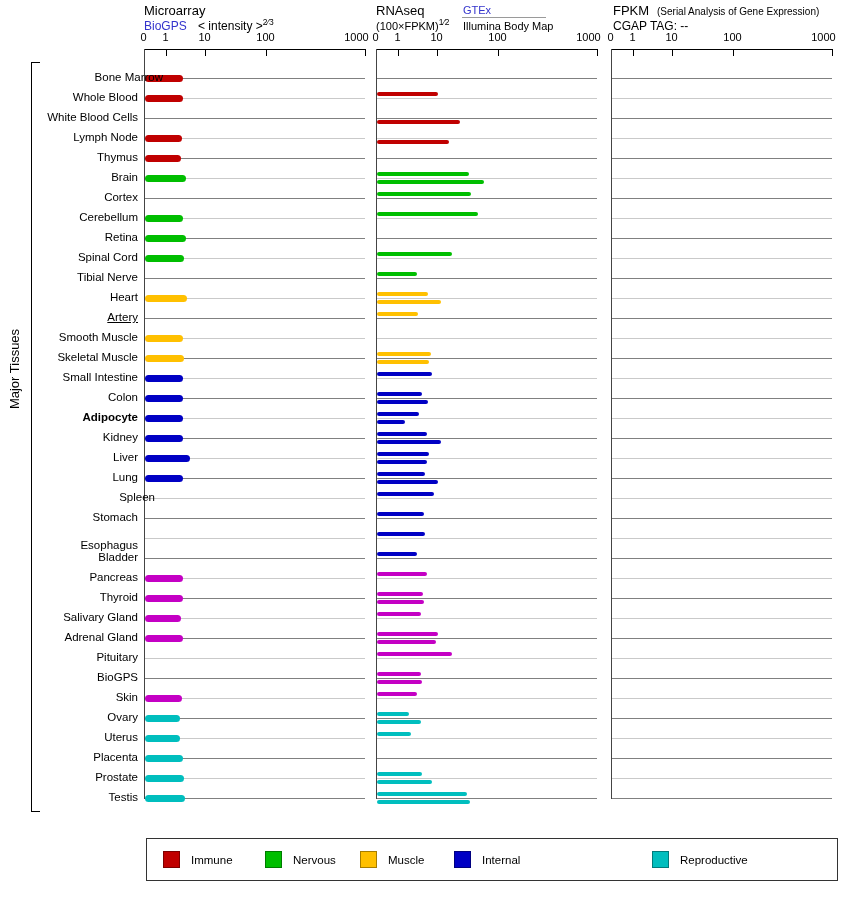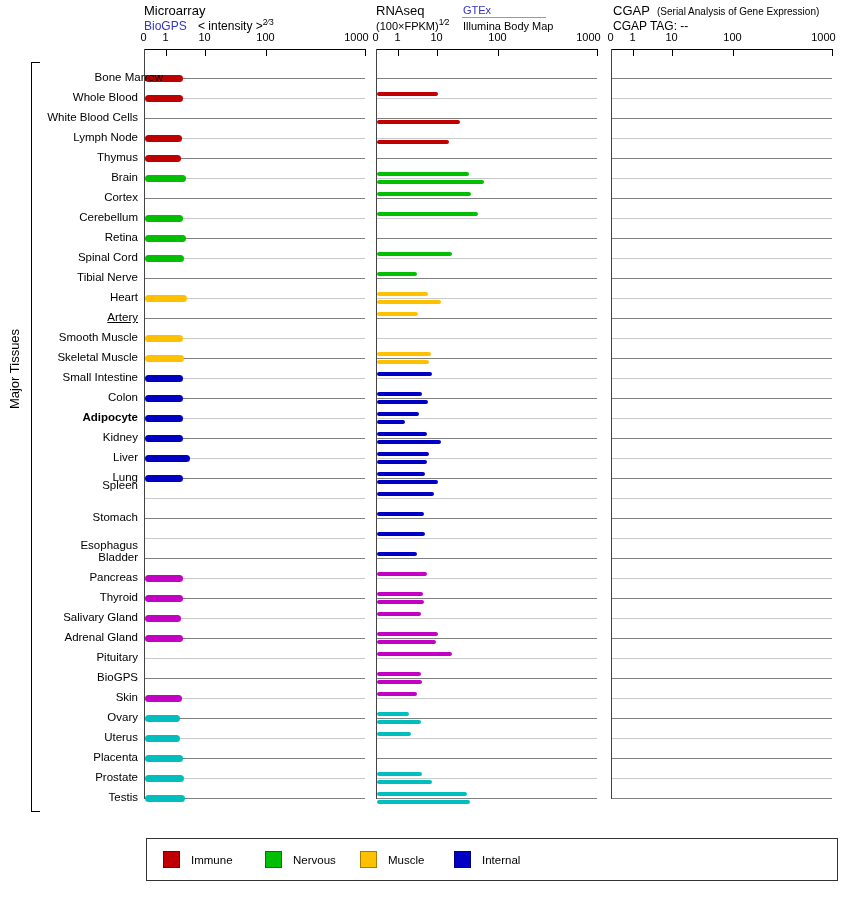--- a/index.html
+++ b/index.html
@@ -43,21 +43,21 @@
   </div>
 
   <div class="abs hdr-title" style="left:376px;top:3px;">RNAseq</div>
   <div class="abs hdr-small" style="left:376px;top:20px;">
     <span>(100×FPKM)</span><sup>1⁄2</sup>
   </div>
   <div class="abs hdr-small link" style="left:463px;top:4px;">GTEx</div>
   <div class="gtex-sep" style="left:462px;top:17px;width:84px;"></div>
   <div class="abs hdr-small" style="left:463px;top:20px;">Illumina Body Map</div>
 
-  <div class="abs hdr-title" style="left:613px;top:3px;">CGAP</div>
+  <div class="abs hdr-title" style="left:613px;top:3px;">FPKM</div>
   <div class="abs hdr-tiny" style="left:657px;top:6px;">(Serial Analysis of Gene Expression)</div>
   <div class="abs hdr-sub" style="left:613px;top:19px;">CGAP TAG:  --</div>
 
   <div class="bracket-part" style="left:31px;top:62px;width:1px;height:750px;"></div>
   <div class="bracket-part" style="left:31px;top:62px;width:9px;height:1px;"></div>
   <div class="bracket-part" style="left:31px;top:811px;width:9px;height:1px;"></div>
   <div class="ylab" style="left:14px;top:369px;">Major Tissues</div>
 
   <div id="chart" class="abs" style="left:0;top:0;width:842px;height:900px;">
       <div class="abs">
@@ -300,21 +300,21 @@
       <div class="tissue" style="top: 291px;">Heart</div>
       <div class="tissue" style="top: 311px; text-decoration: underline;">Artery</div>
       <div class="tissue" style="top: 331px;">Smooth Muscle</div>
       <div class="tissue" style="top: 351px;">Skeletal Muscle</div>
       <div class="tissue" style="top: 371px;">Small Intestine</div>
       <div class="tissue" style="top: 391px;">Colon</div>
       <div class="tissue" style="top: 411px; font-weight: bold;">Adipocyte</div>
       <div class="tissue" style="top: 431px;">Kidney</div>
       <div class="tissue" style="top: 451px;">Liver</div>
       <div class="tissue" style="top: 471px;">Lung</div>
-      <div class="tissue" style="top: 479px;">Spleen</div>
+      <div class="tissue" style="top: 491px; padding-left: 17px;">Spleen</div>
       <div class="tissue" style="top: 511px;">Stomach</div>
       <div class="tissue" style="top: 504px; margin-top: 35px;">Esophagus</div>
       <div class="tissue" style="top: 551px;">Bladder</div>
       <div class="tissue" style="top: 571px;">Pancreas</div>
       <div class="tissue" style="top: 591px;">Thyroid</div>
       <div class="tissue" style="top: 611px;">Salivary Gland</div>
       <div class="tissue" style="top: 631px;">Adrenal Gland</div>
       <div class="tissue" style="top: 651px;">Pituitary</div>
       <div class="tissue" style="top: 671px;">BioGPS</div>
       <div class="tissue" style="top: 691px;">Skin</div>
@@ -335,15 +335,19 @@
         <div class="legend-label">Nervous</div>
       </div>
       <div class="legend-item" style="left: 213px;">
         <div class="legend-swatch" style="background: rgb(255, 192, 0);"></div>
         <div class="legend-label">Muscle</div>
       </div>
       <div class="legend-item" style="left: 307px;">
         <div class="legend-swatch" style="background: rgb(0, 0, 196);"></div>
         <div class="legend-label">Internal</div>
       </div>
+      <div class="legend-item" style="left: 505px;">
+        <div class="legend-swatch" style="background: rgb(0, 190, 190);"></div>
+        <div class="legend-label">Reproductive</div>
+      </div>
     </div>
 
 </div>
 
 </body></html>

